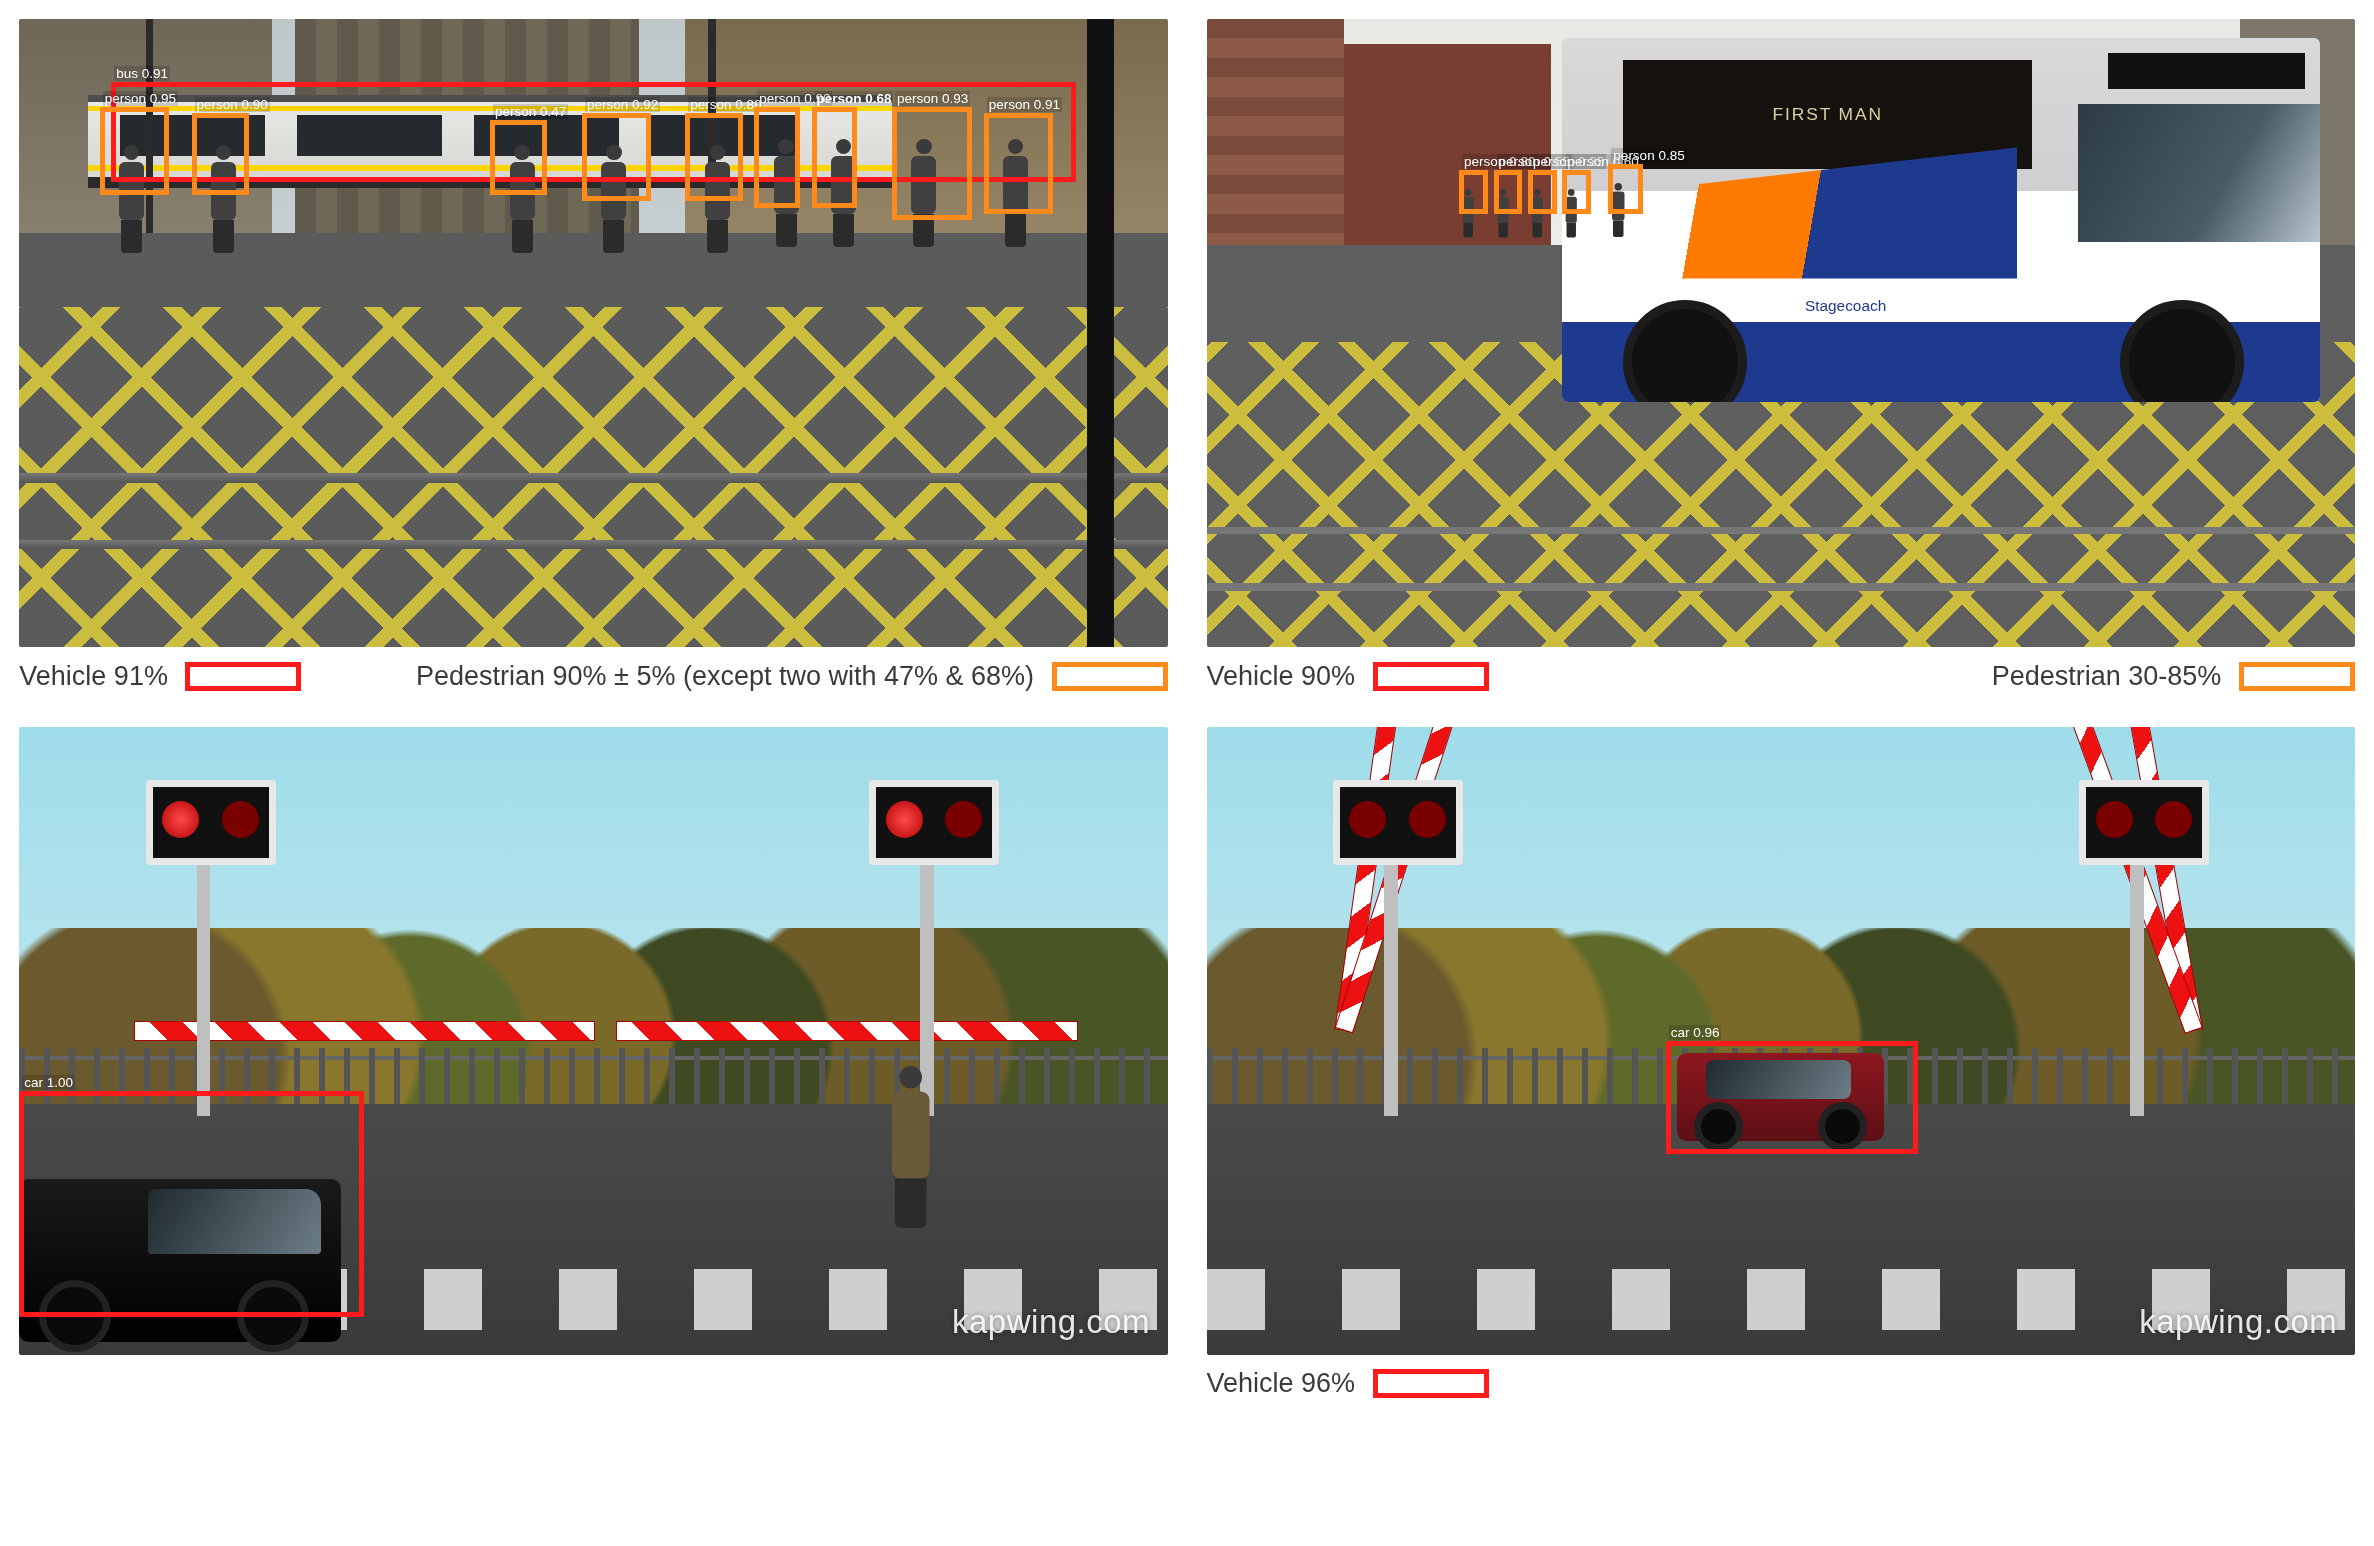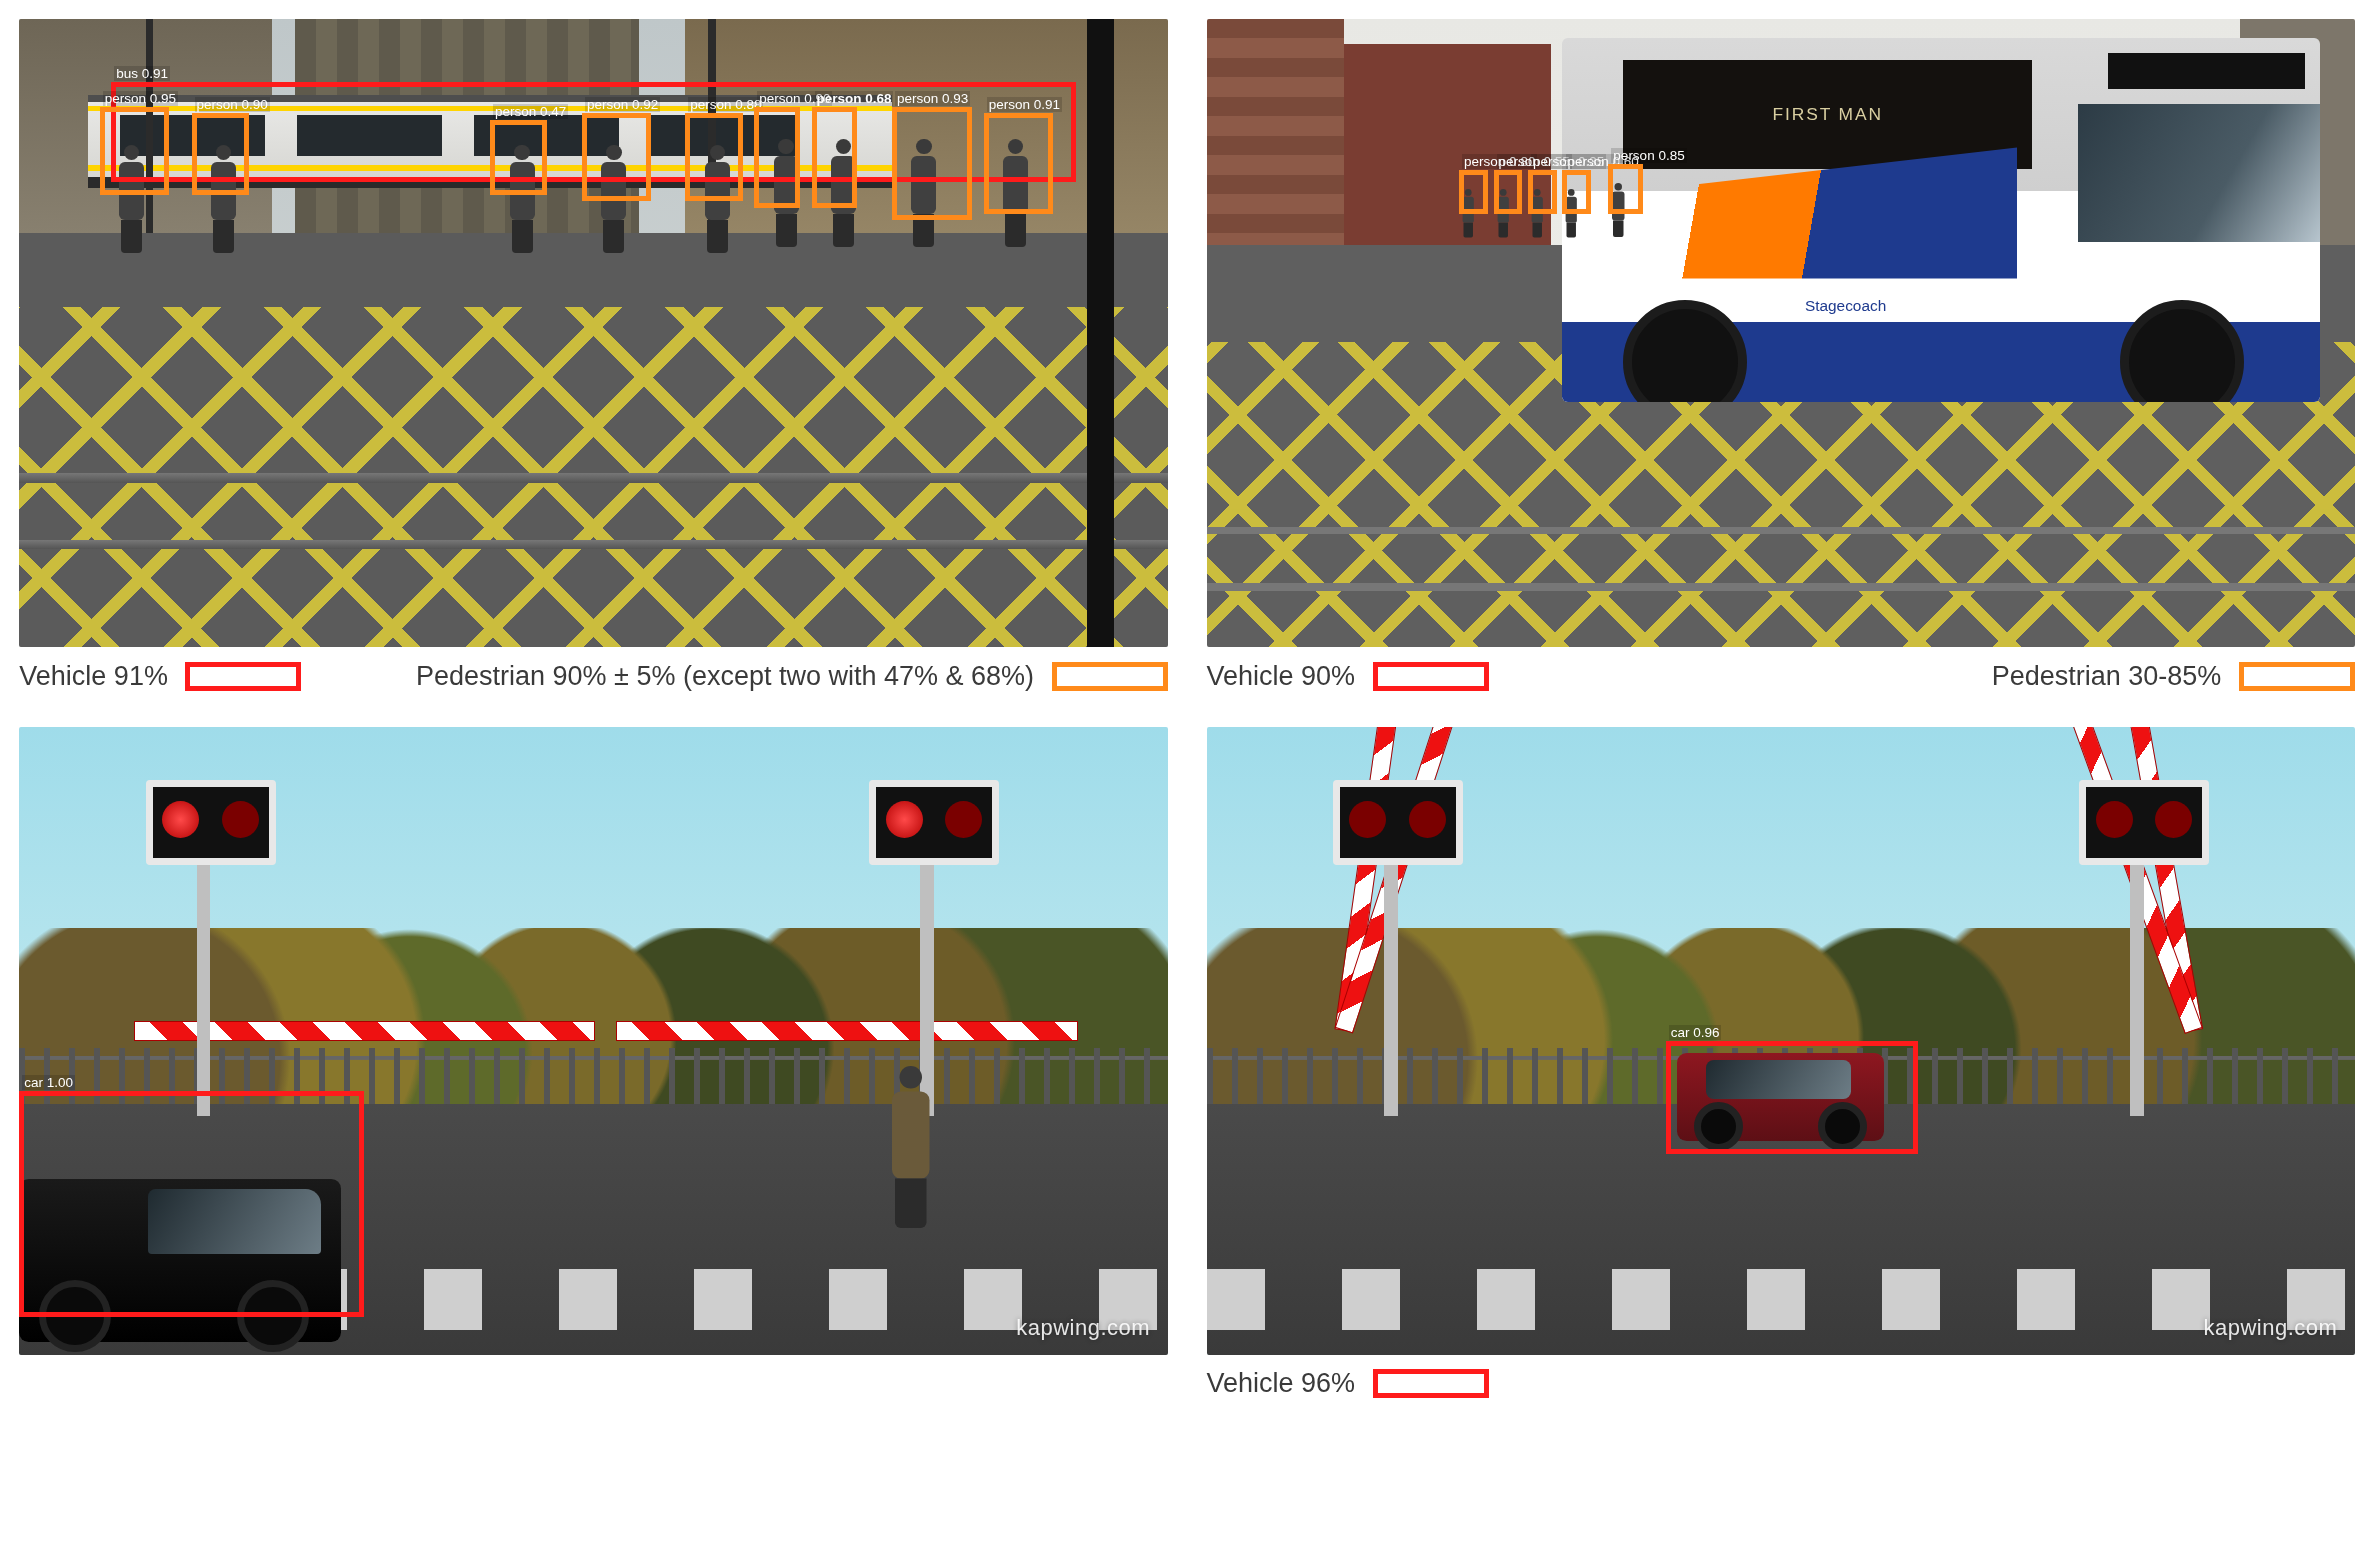--- a/index.html
+++ b/index.html
@@ -7,21 +7,21 @@
   .grid{display:grid;grid-template-columns:1fr 1fr;gap:35px 39px}
   .panel{display:flex;flex-direction:column}
   .scene{position:relative;width:100%;height:628px;overflow:hidden;border-radius:1.9px}
   .sky{position:absolute;inset:0}
   .road{position:absolute;left:0;right:0;bottom:0}
   .yellow-hatch{position:absolute;inset:0;opacity:.9}
   .box{position:absolute;box-sizing:border-box}
   .box.red{border:5.8px solid #ff1b1b}
   .box.orange{border:5.8px solid #ff8a1a}
   .box .lbl{position:absolute;top:-21px;left:-1.9px;font-size:13.5px;white-space:nowrap;color:#fff;background:rgba(0,0,0,.15);padding:0 1.9px}
-  .watermark{position:absolute;right:17.4px;bottom:13.5px;font-size:22px;color:rgba(255,255,255,.88);font-weight:500;letter-spacing:0.5px;text-shadow:0 0 5.8px rgba(0,0,0,.4)}
+  .watermark{position:absolute;right:17.4px;bottom:13.5px;font-size:33px;color:rgba(255,255,255,.88);font-weight:500;letter-spacing:0.5px;text-shadow:0 0 5.8px rgba(0,0,0,.4)}
   .caption{display:flex;align-items:center;gap:17.4px;margin-top:13.5px;font-size:27px;color:#3a3a3a}
   .caption .spacer{flex:1}
   .swatch{display:inline-block;width:116px;height:29px;box-sizing:border-box}
   .swatch.red{border:5.8px solid #ff1b1b}
   .swatch.orange{border:5.8px solid #ff8a1a}
 
   
   .tram{position:absolute;background:linear-gradient(#e8e8e6,#d7d7d3);border-top:7.7px solid #4e4e4e;border-bottom:11.6px solid #2a2a2a}
   .tram .win{position:absolute;top:13.5px;bottom:21px;background:#242a2e}
   .tram .stripe{position:absolute;left:0;right:0;height:5.8px;background:#ffd400}

